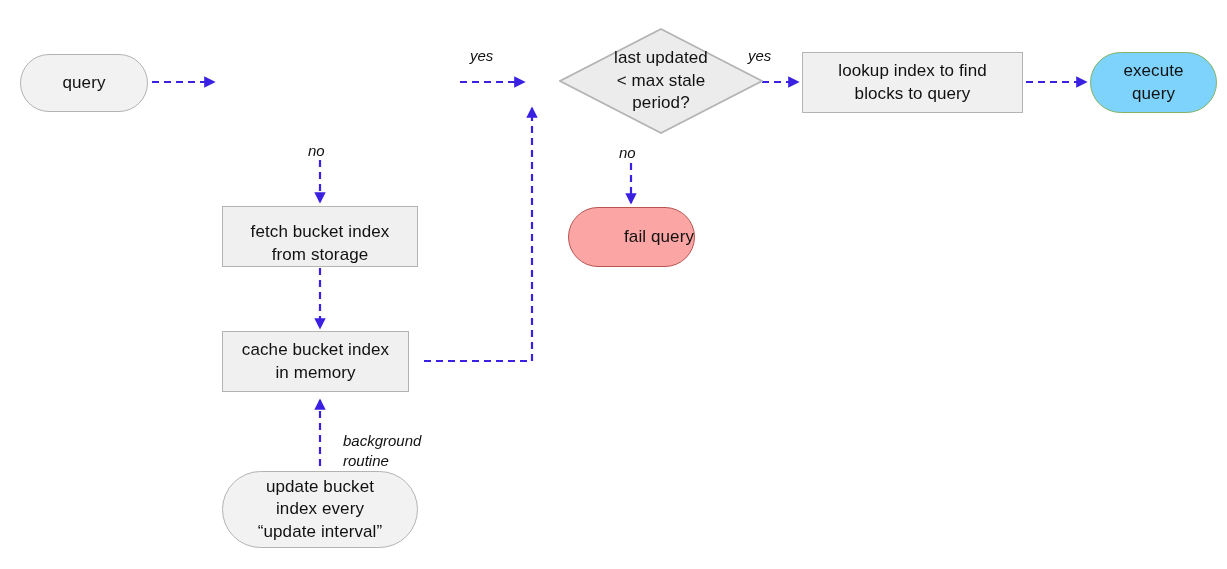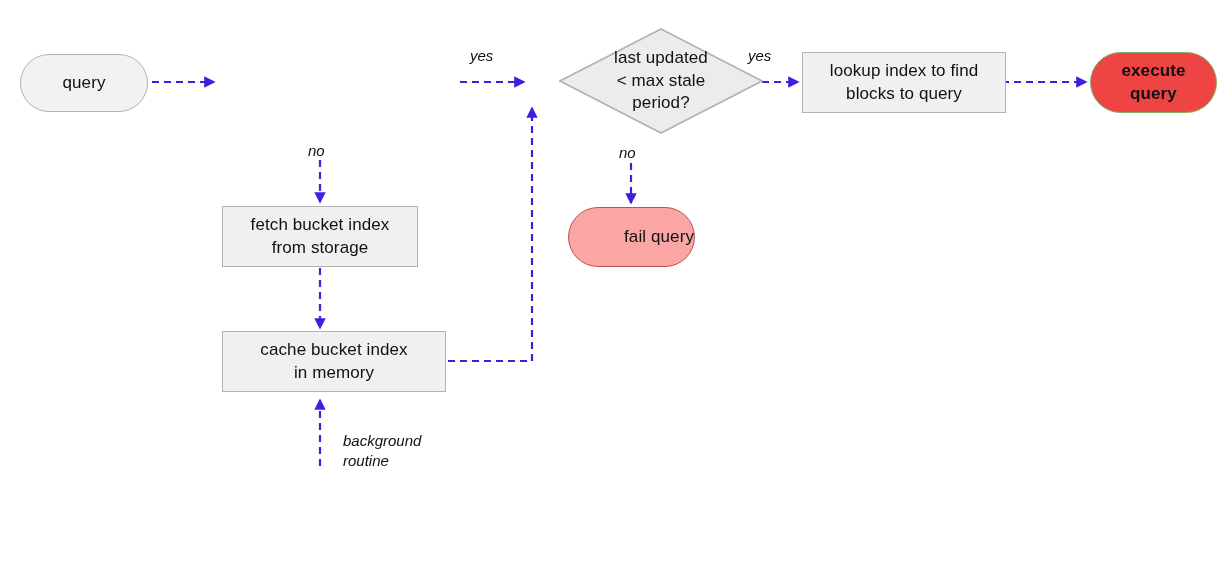--- a/index.html
+++ b/index.html
@@ -34,23 +34,22 @@
     font-size: 17px;
     line-height: 1.32;
     letter-spacing: 0.1px;
   }
   .node.pill {
     border-radius: 999px;
     background: #f2f2f2;
     border: 1.3px solid #b3b3b3;
   }
   .node.pill.green {
-    background: #ef4444;
+    background: #7dd3fc;
     border: 1.3px solid #82b366;
-    font-weight: bold;
   }
   .node.pill.red {
     background: #fca5a5;
     border: 1.3px solid #b85450;
     justify-content: flex-end;
   }
   .node.box {
     background: #f0f0f0;
     border: 1.3px solid #b3b3b3;
   }
@@ -118,36 +117,41 @@
 
   <div class="node diamond" style="left:559px; top:28px; width:204px; height:106px;">
     <svg class="diamond-shape" viewBox="0 0 204 106" preserveAspectRatio="none" xmlns="http://www.w3.org/2000/svg">
       <polygon points="102,1 203,53 102,105 1,53" fill="#ececec" stroke="#b3b3b3" stroke-width="1.6"></polygon>
     </svg>
     <span class="diamond-label node-text">last updated
 &lt; max stale
 period?</span>
   </div>
 
-  <div class="node box" style="left:222px; top:206px; width:196px; height:61px;">
+  <div class="node box" style="left:222px; top:206px; width:196px; height:61px;align-items:flex-end;">
     <span class="node-text">fetch bucket index
 from storage</span>
   </div>
 
-  <div class="node box" style="left:222px; top:331px; width:224px; height:61px;">
+  <div class="node box" style="left:222px; top:331px; width:187px; height:61px;">
     <span class="node-text">cache bucket index
 in memory</span>
   </div>
 
+  <div class="node pill" style="left:222px; top:471px; width:196px; height:77px;">
+    <span class="node-text">update bucket
+index every
+“update interval”</span>
+  </div>
 
   <div class="node pill red" style="left:568px; top:207px; width:127px; height:60px;">
     <span class="node-text">fail query</span>
   </div>
 
-  <div class="node box" style="left:802px; top:52px; width:204px; height:61px;">
+  <div class="node box" style="left:802px; top:52px; width:221px; height:61px;">
     <span class="node-text">lookup index to find
 blocks to query</span>
   </div>
 
   <div class="node pill green" style="left:1090px; top:52px; width:127px; height:61px;">
     <span class="node-text">execute
 query</span>
   </div>
 
   <div class="edge-label" style="left:308px; top:141px;">no</div>

